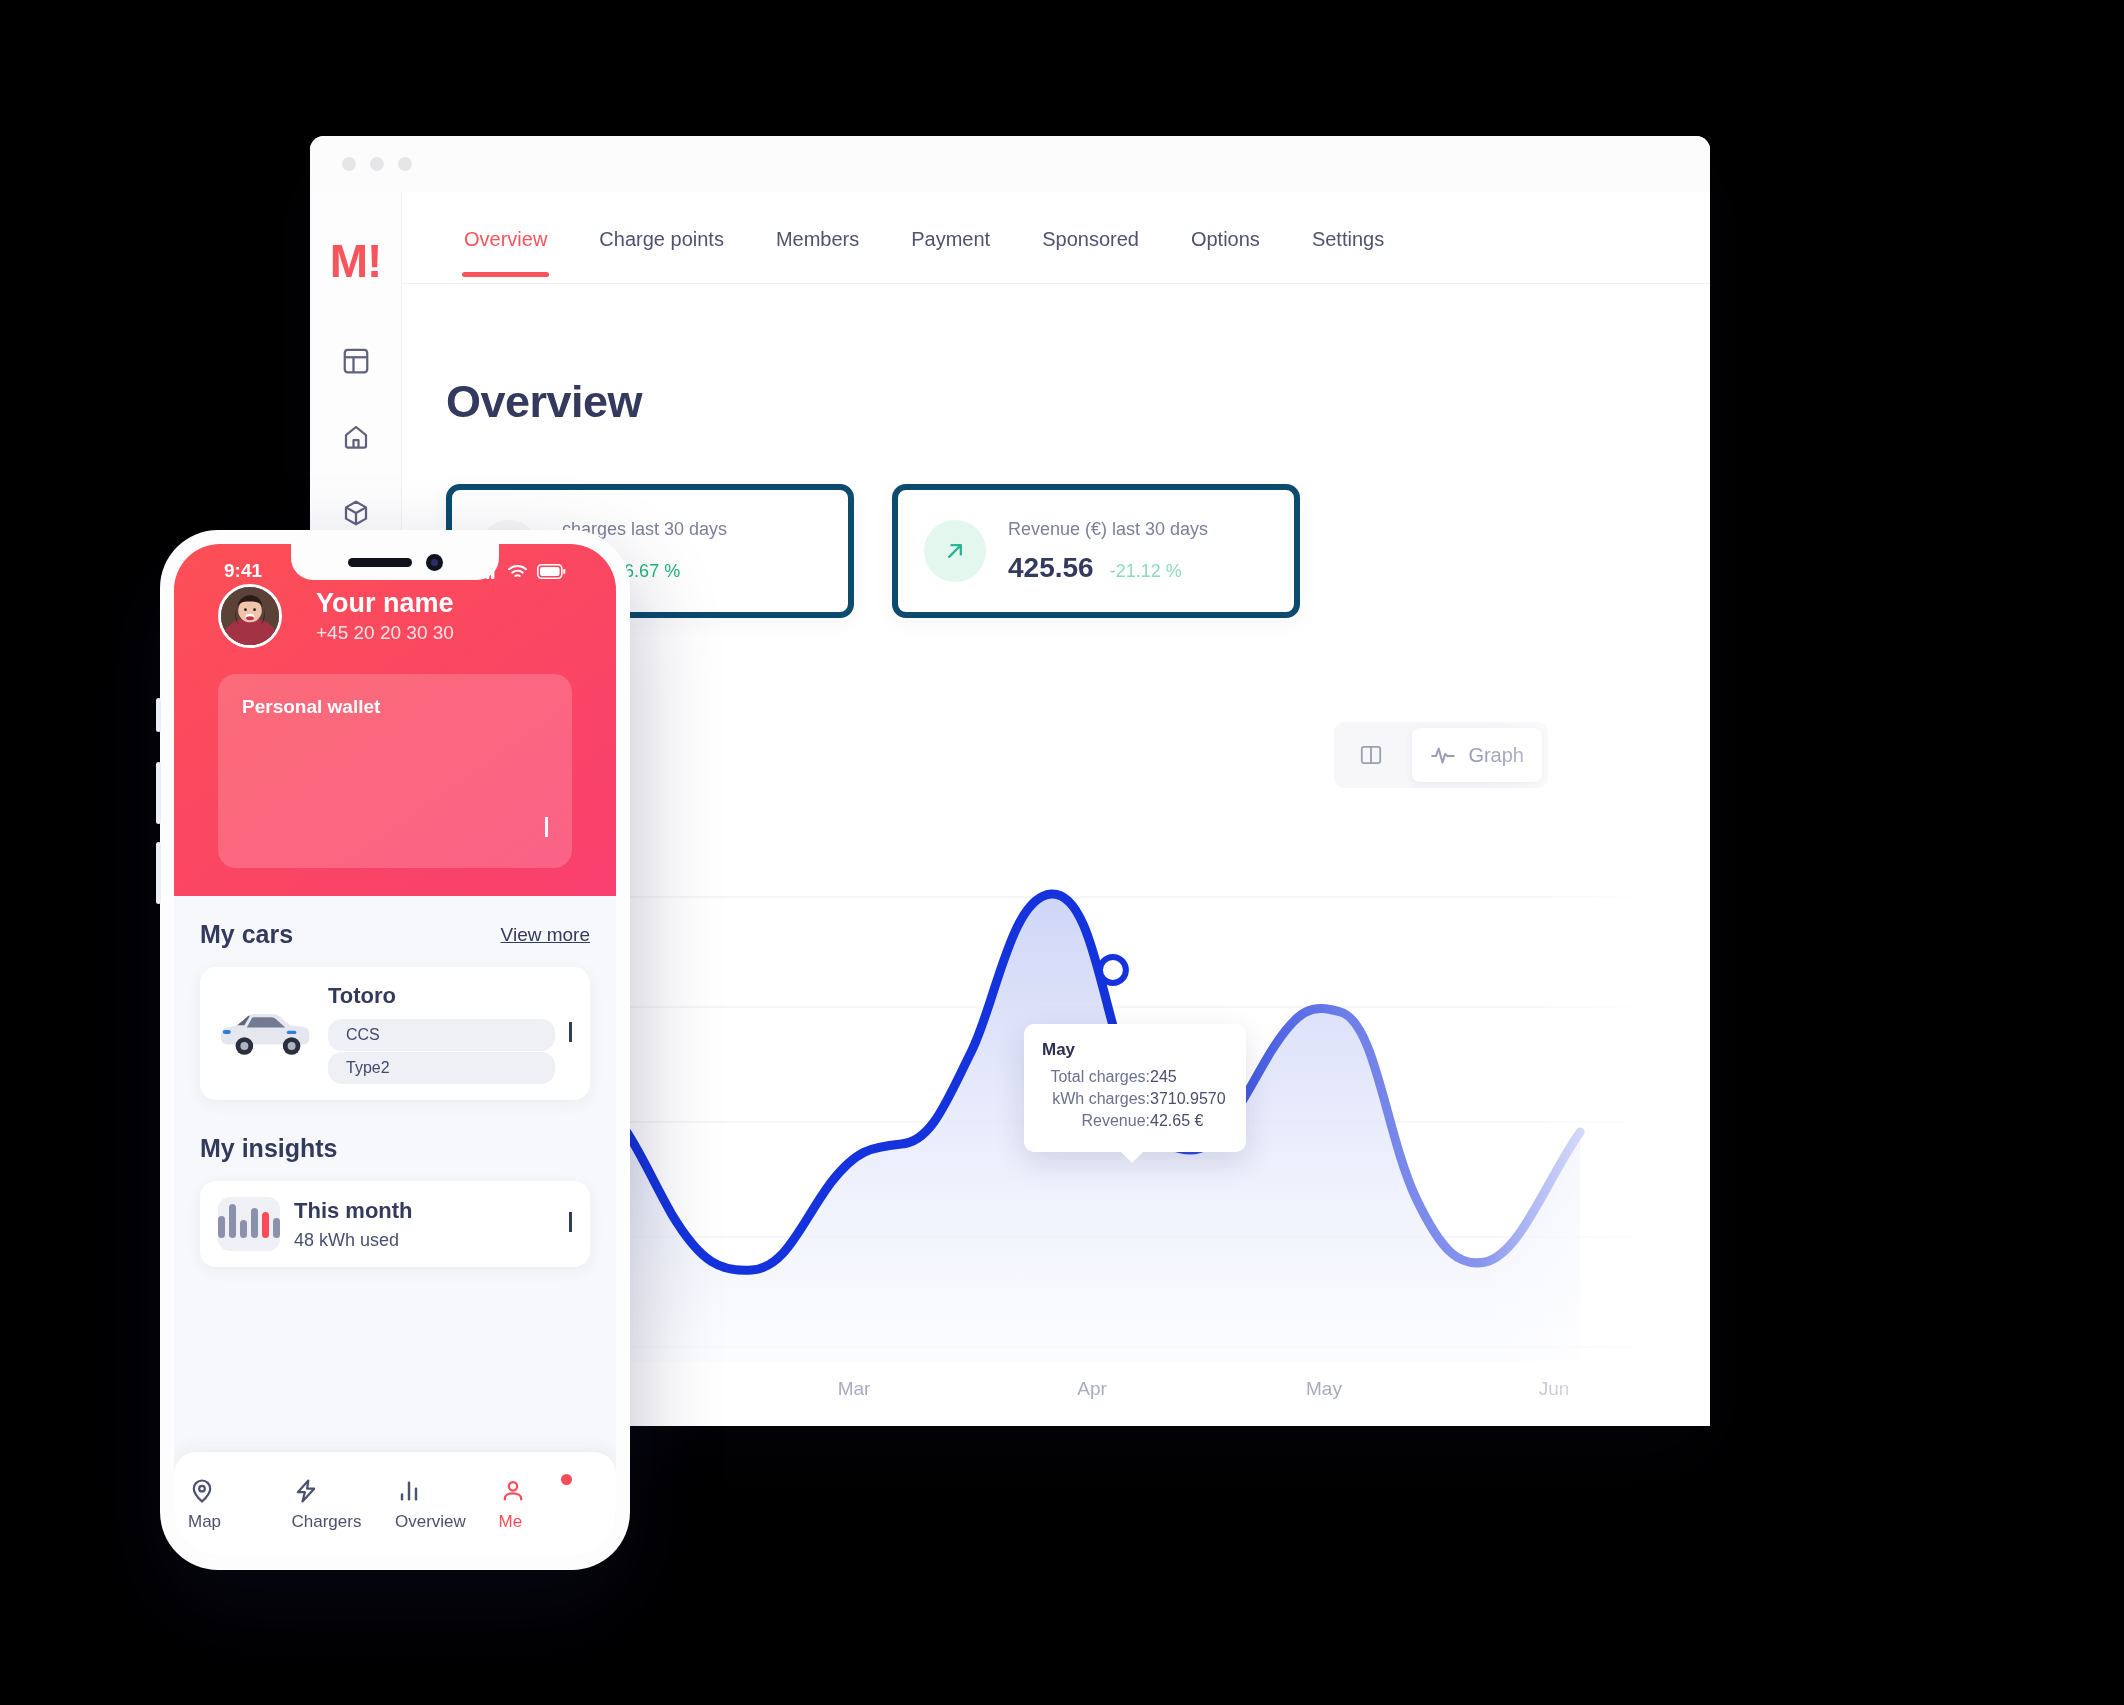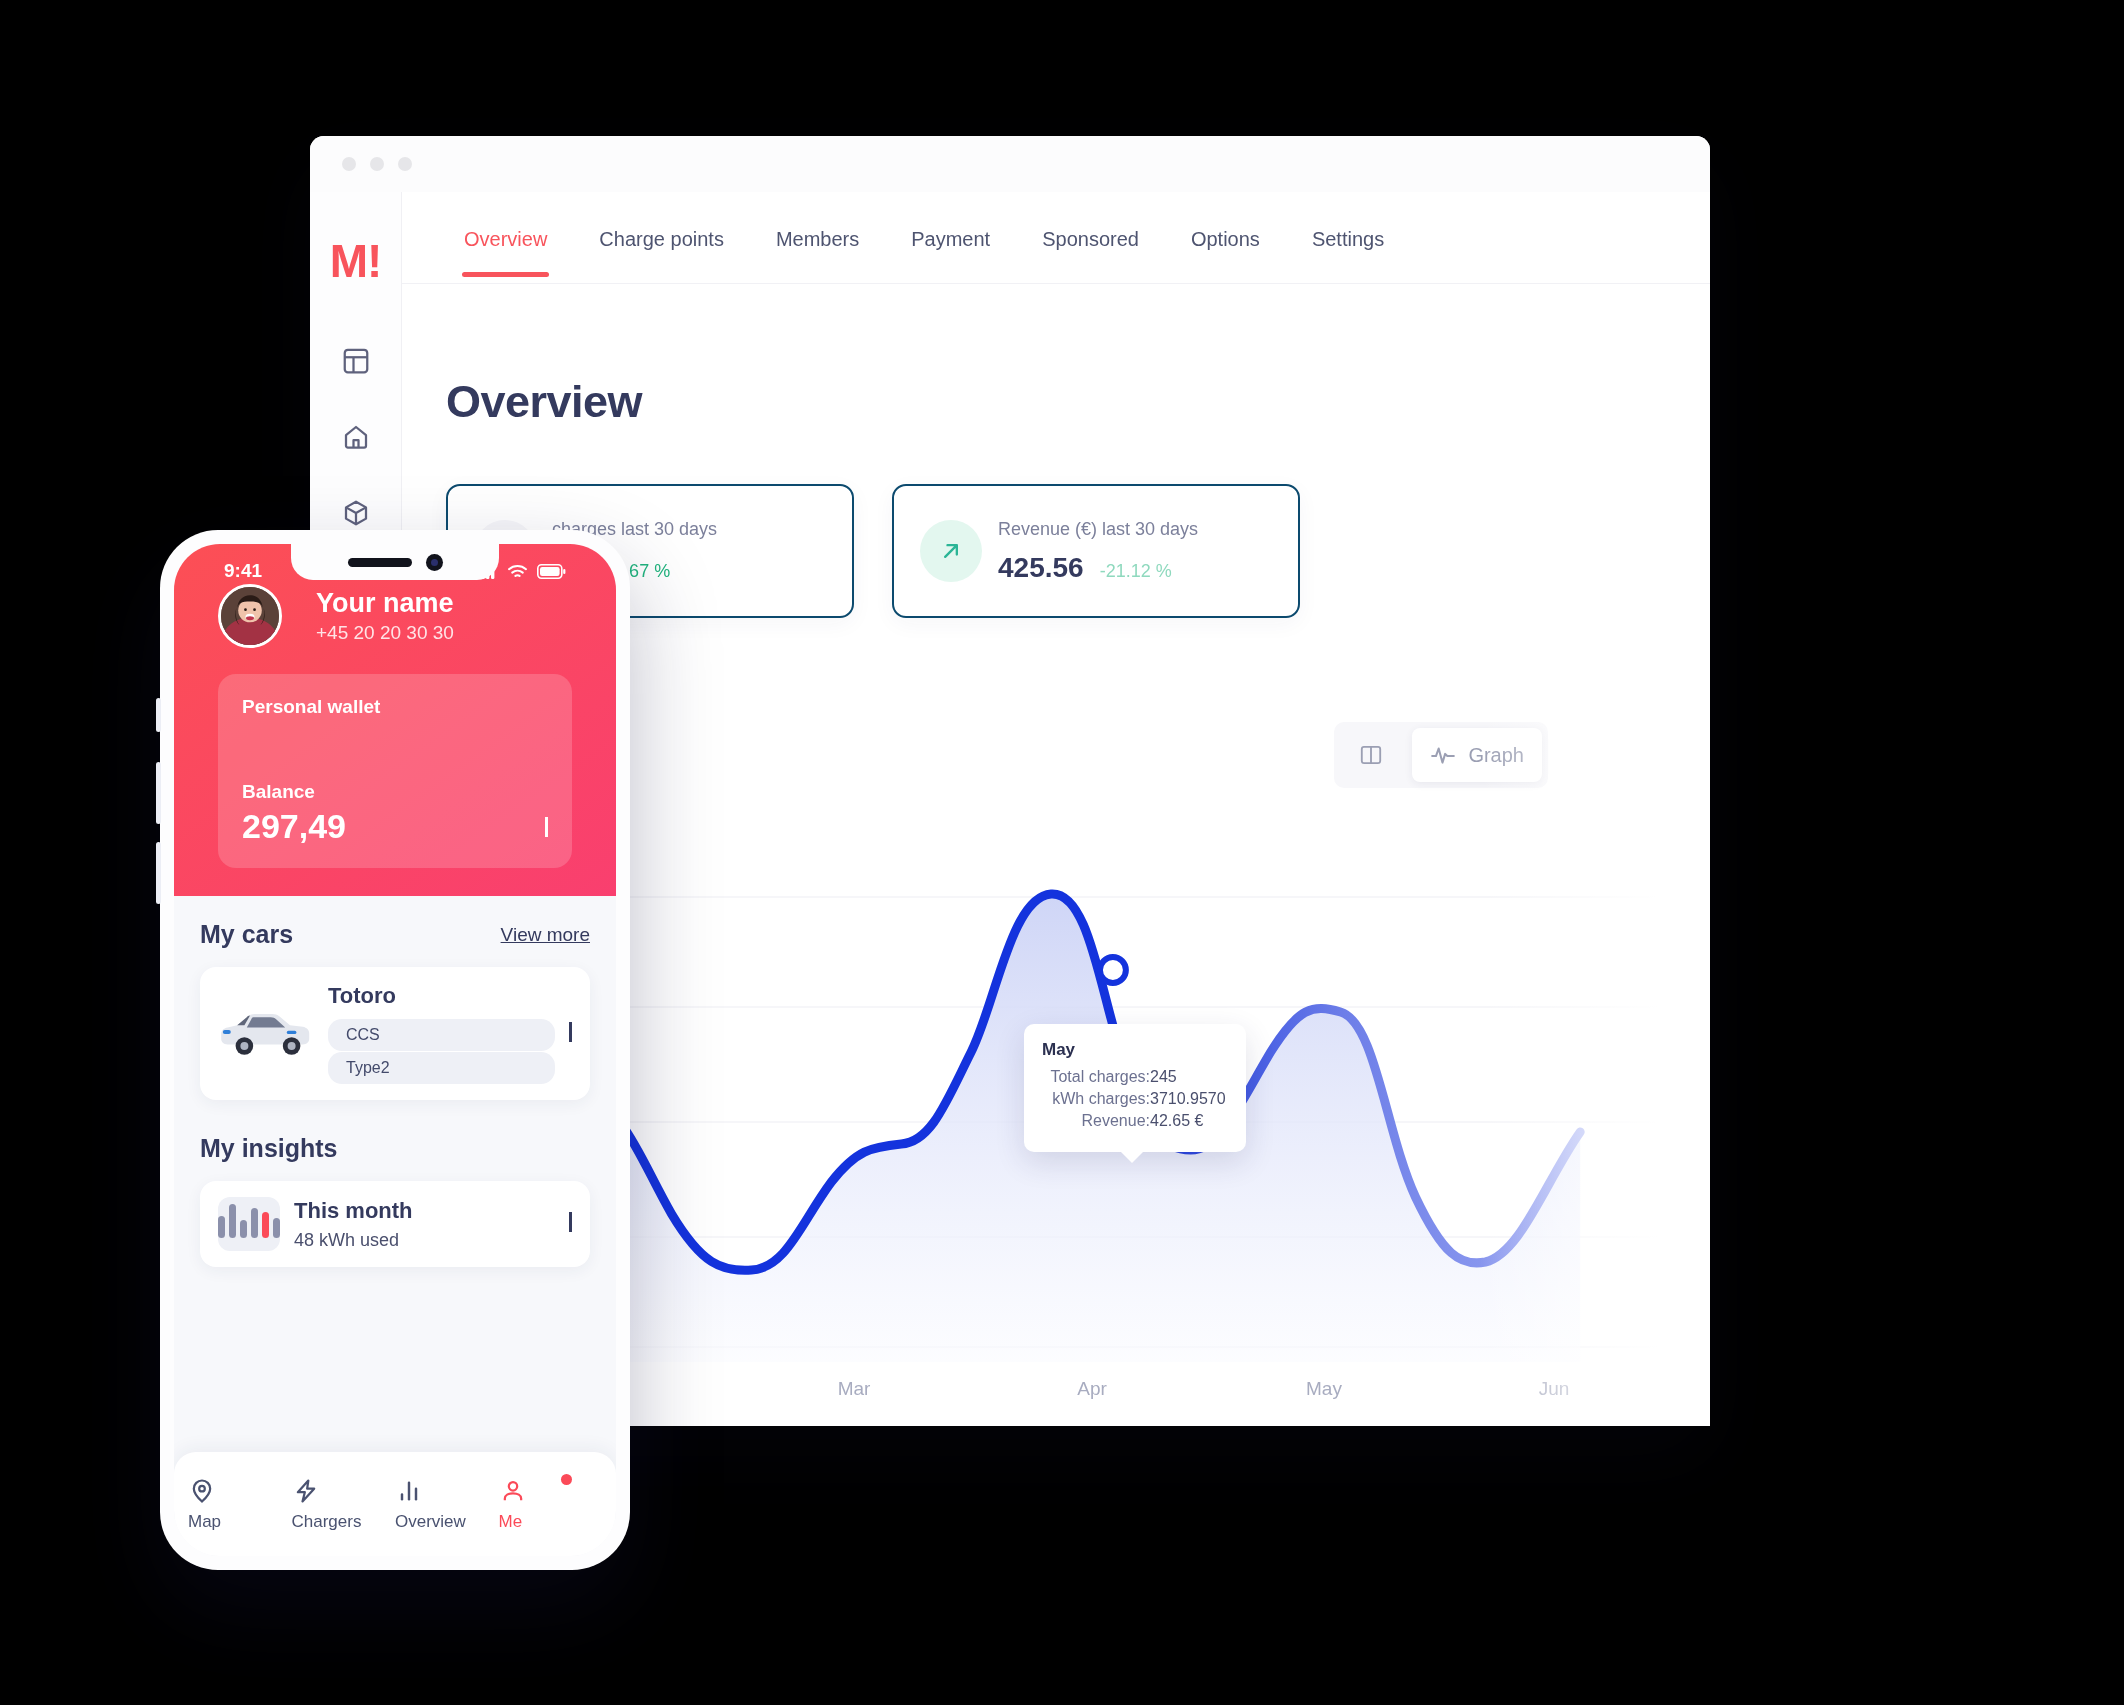--- a/index.html
+++ b/index.html
@@ -81,26 +81,26 @@
   }
 
   
   .cards {
     display: flex; gap: 38px;
     padding: 56px 0 0 44px;
   }
   .card {
     width: 408px; height: 134px;
     background: #fff;
-    border: 2px solid #0c4a6e;
+    border: 6px solid #0c4a6e;
     border-radius: 14px;
     box-shadow: 0 6px 22px rgba(40,45,90,.045);
     display: flex; align-items: center;
     padding: 0 26px;
-    gap: 16px;
+    gap: 22px;
   }
   .card-ic {
     width: 62px; height: 62px; border-radius: 50%;
     display: flex; align-items: center; justify-content: center;
     flex-shrink: 0;
   }
   .card-ic.grey { background: #f6f6f9; color: #343a5e; }
   .card-ic.teal { background: #e3f7ef; color: #2bb596; }
   .card-ic svg { width: 28px; height: 28px; }
   .card-txt { display: flex; flex-direction: column; gap: 12px; }
@@ -560,24 +560,20 @@
           </svg>
         </div>
         <div>
           <div class="pname">Your name</div>
           <div class="pphone">+45 20 20 30 30</div>
         </div>
       </div>
 
       <div class="wallet">
         <div class="wlabel">Personal wallet</div>
-        <div>
-          <div class="wbal-k">Balance</div>
-          <div class="wbal-v">297,49</div>
-        </div>
         <span class="w-chev"><span class="chev"></span></span>
       </div>
     </div>
 
     <div class="ph-body">
 
       <div class="sec-head">
         <span class="sec-title">My cars</span>
         <span class="view-more">View more</span>
       </div>

